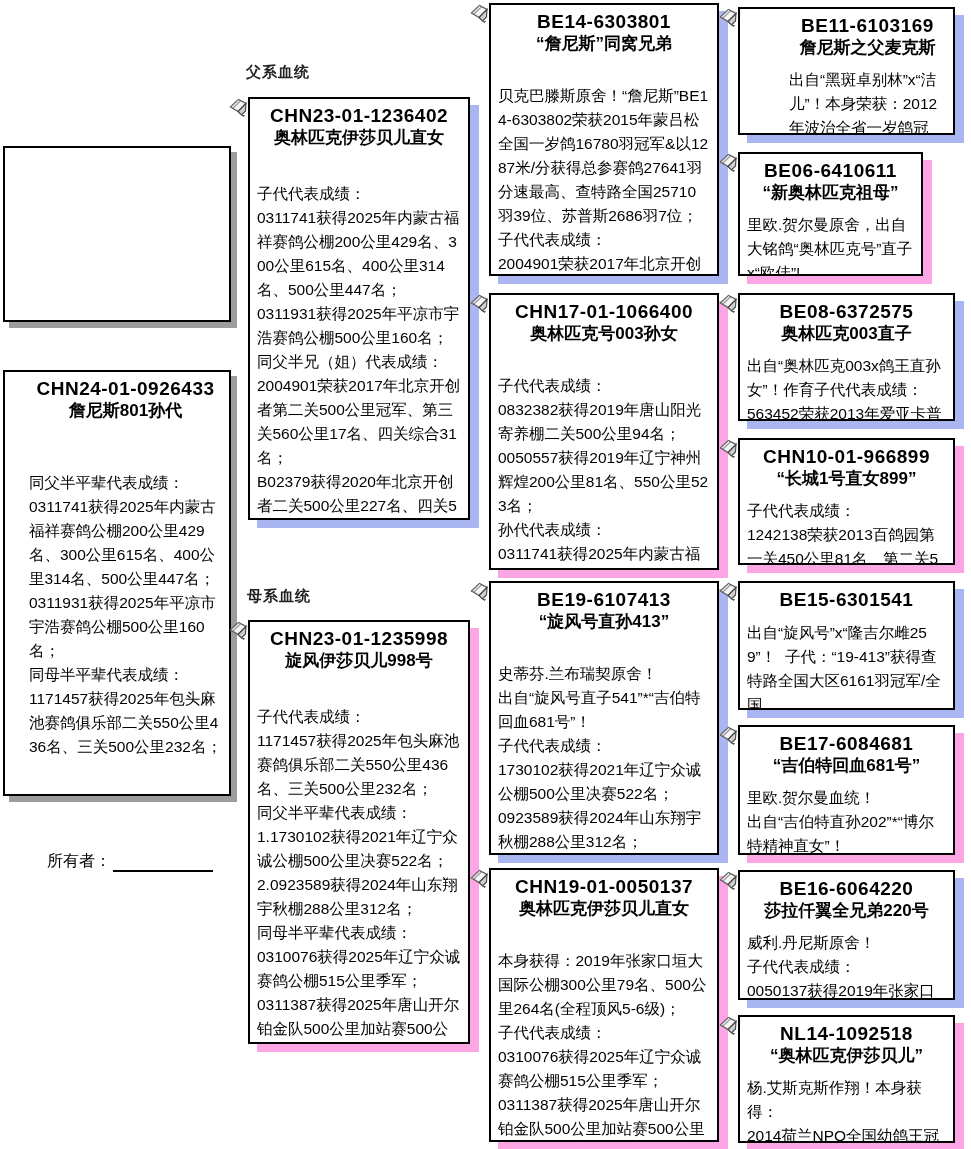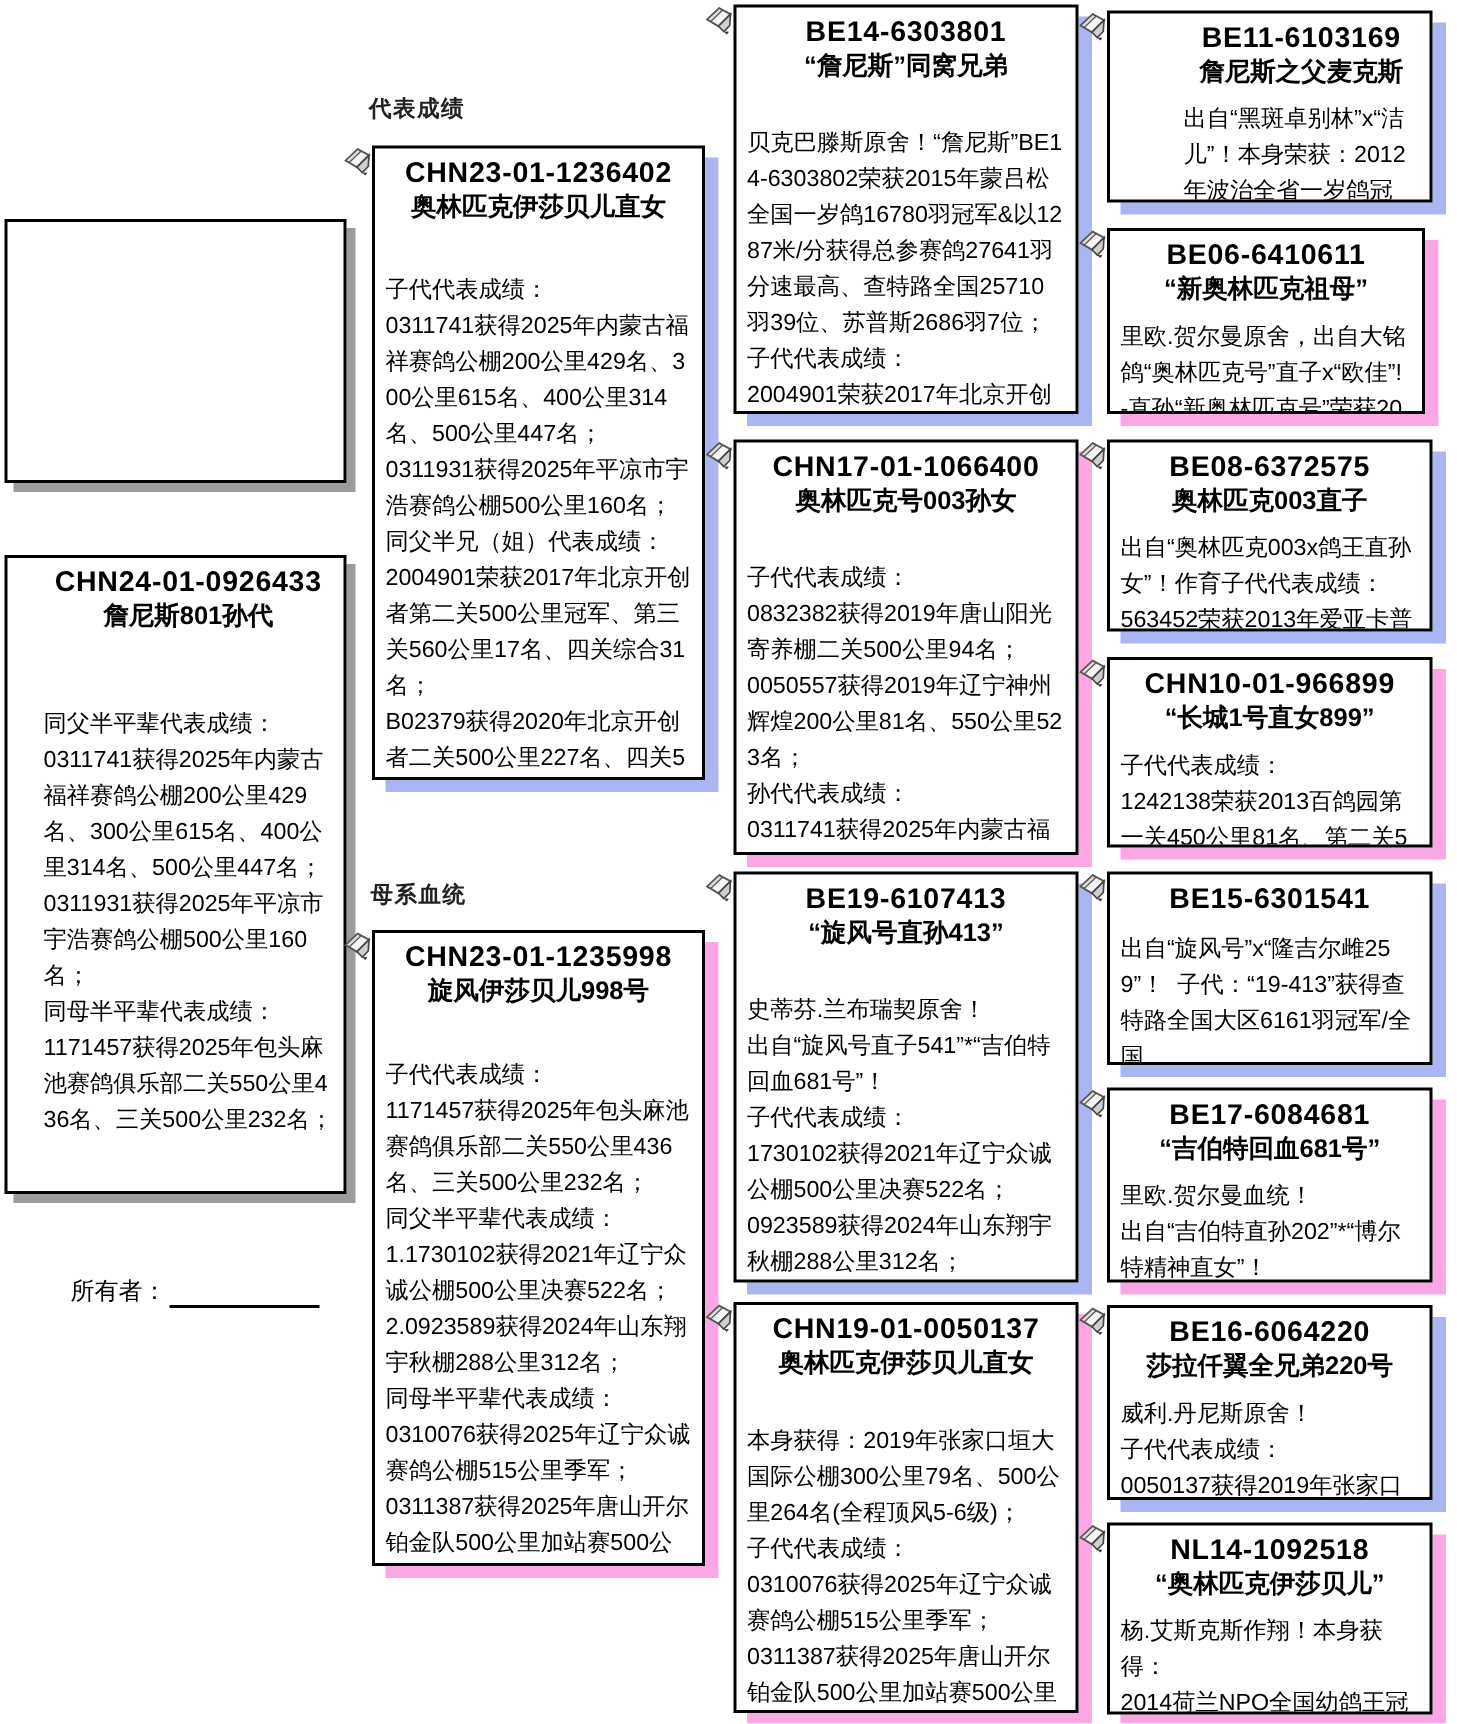--- a/index.html
+++ b/index.html
@@ -22,21 +22,21 @@
              background:#fff;box-sizing:border-box;box-shadow:6px 6px 0 0 var(--neutral);}
   .owner-row{position:absolute;left:47px;top:851px;display:flex;align-items:flex-end;font-size:16px;color:#000;}
   .owner-line{display:inline-block;width:100px;height:15px;border-bottom:2px solid #000;margin-left:2px;}
   .bucket-icon{position:absolute;width:23px;height:21px;cursor:pointer;}
   .bucket-icon svg{display:block;}
 </style>
 </head>
 <body>
 
 <div id="canvas">
-  <div class="lineage-label" style="left:246px;top:63px;">代表成绩</div>
+  <div class="lineage-label" style="left:246px;top:63px;">父系血统</div>
   <div class="lineage-label" style="left:247px;top:587px;">母系血统</div>
 
   <div class="empty-box"></div>
 
   <div class="owner-row">
     <span>所有者：</span>
     <span class="owner-line"></span>
   </div>
 
   <div id="boxes">
@@ -177,21 +177,21 @@
         <div class="pbody">出自“黑斑卓别林”x“洁儿”！本身荣获：2012年波治全省一岁鸽冠军、全国大区7585羽5</div>
       </div>
       <div class="bucket-icon" style="left: 718px; top: 8px;">
         <svg width="23" height="21" viewBox="0 0 23 21">
           <path d="M2.5 9 L10.5 1.5 L18 5.5 L10 13.5 Z" fill="#f5f5f5" stroke="#555" stroke-width="1.3"></path>
           <path d="M10.5 1.5 L12.5 3 L5 10.2 L2.5 9 Z" fill="#ddd" stroke="#555" stroke-width="0.8"></path>
           <path d="M10 13.5 L13.5 17 L17.5 13 L18 5.5 Z" fill="#cfcfcf" stroke="#444" stroke-width="1.1"></path>
           <path d="M13.5 17 L15.5 19 L17 17.2 Z" fill="#333"></path>
         </svg>
       </div>
-      <div class="pbox dam gap-c4" style="left: 738px; top: 152px; width: 212px; height: 124px;">
+      <div class="pbox dam gap-c4" style="left: 738px; top: 152px; width: 185px; height: 124px;">
         <div class="ptitle">
           <div class="ring">BE06-6410611</div>
           <div class="pname">“新奥林匹克祖母”</div>
         </div>
         <div class="pbody">里欧.贺尔曼原舍，出自大铭鸽“奥林匹克号”直子x“欧佳”!
 -直孙“新奥林匹克号”荣获2011</div>
       </div>
       <div class="bucket-icon" style="left: 718px; top: 153px;">
         <svg width="23" height="21" viewBox="0 0 23 21">
           <path d="M2.5 9 L10.5 1.5 L18 5.5 L10 13.5 Z" fill="#f5f5f5" stroke="#555" stroke-width="1.3"></path>

